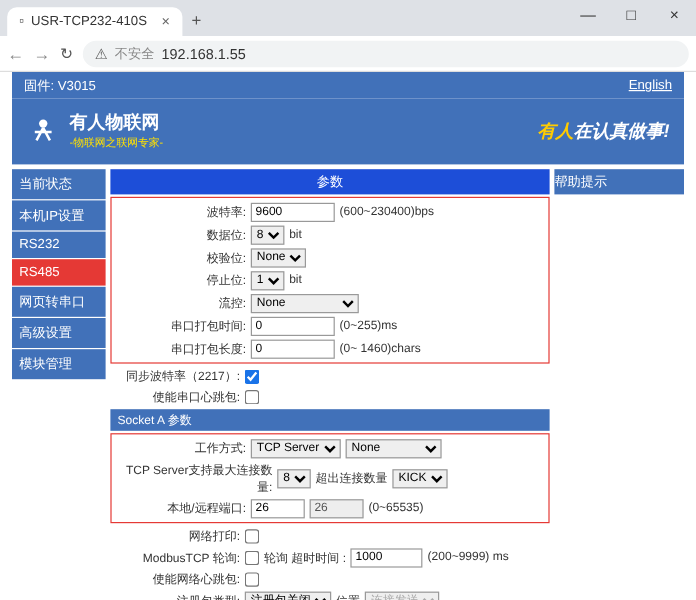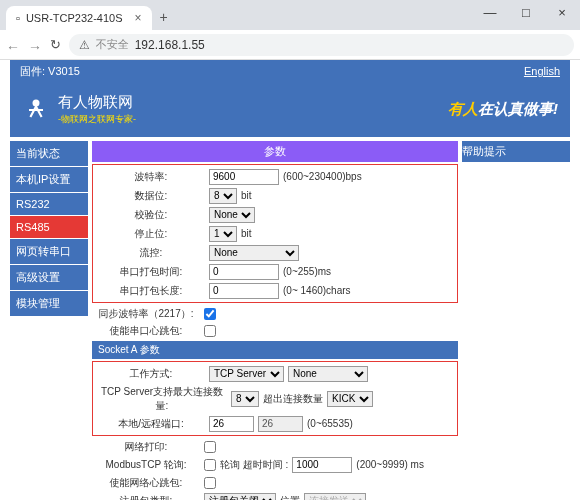--- a/index.html
+++ b/index.html
@@ -16,33 +16,33 @@
 .url-box{flex:1;background:#f1f3f4;border-radius:12px;height:22px;display:flex;align-items:center;padding:0 10px;gap:6px;font-size:12px;color:#555}
 .url-box .warn{color:#888;font-size:11px}
 .url-ip{color:#333}
 .content{height:440px;overflow:hidden;padding:0 10px;background:#fff}
 .firmware-bar{height:22px;background:#4171b9;color:#fff;display:flex;justify-content:space-between;align-items:center;padding:0 10px;font-size:11px}
 .firmware-bar a{color:#fff;text-decoration:underline}
 .hero{height:55px;background:#4171b9;display:flex;align-items:center;padding:0 12px;justify-content:space-between}
 .hero-l{display:flex;align-items:center;gap:8px}
 .logo-fig{width:28px;height:28px}
 .hero-txt{color:#fff}
-.hero-txt .t1{font-size:15px;font-weight:normal}
+.hero-txt .t1{font-size:15px;font-weight:bold}
 .hero-txt .t2{font-size:9px;color:#ffe100;margin-top:1px}
 .slogan{color:#fff;font-size:15px;font-style:italic;font-weight:bold}
 .slogan .y{color:#ffcc00}
 .main-row{display:flex;gap:4px;margin-top:4px}
 .sidebar{width:78px;display:flex;flex-direction:column;gap:1px}
 .side-item{background:#4171b9;color:#fff;font-size:11px;padding:5px 6px;cursor:pointer}
 .side-item.active{background:#e53935}
 .center{flex:1}
-.sec-head{background:#8b5cf6;color:#fff;text-align:center;font-size:11px;padding:3px 0}
+.sec-head{background:#1d4ed8;color:#fff;text-align:center;font-size:11px;padding:3px 0}
 .redbox{border:1px solid #e53935;padding:2px 4px;margin:2px 0}
 .form-row{display:flex;align-items:center;font-size:10px;padding:1.5px 0;gap:4px}
-.form-row label{width:108px;text-align:center;color:#333;font-size:10px}
+.form-row label{width:108px;text-align:right;color:#333;font-size:10px}
 .form-row input[type=text]{border:1px solid #999;height:16px;font-size:10px;padding:0 3px;width:70px}
 .form-row select{border:1px solid #999;height:16px;font-size:10px}
 .form-row .unit{color:#333;font-size:10px}
 .sock-head{background:#4171b9;color:#fff;font-size:10px;padding:2px 6px;margin-top:2px}
 .right{width:108px}
 .tip-head{background:#4171b9;color:#fff;text-align:left;font-size:11px;padding:3px 0}
 .tip-body{background:#4171b9;color:#fff;font-size:9px;padding:6px 6px;line-height:1.4}
 .tip-body ul{list-style:disc;padding-left:12px}
 .tip-body li{margin-bottom:5px}
 input[type=checkbox]{width:12px;height:12px;accent-color:#1a73e8}

